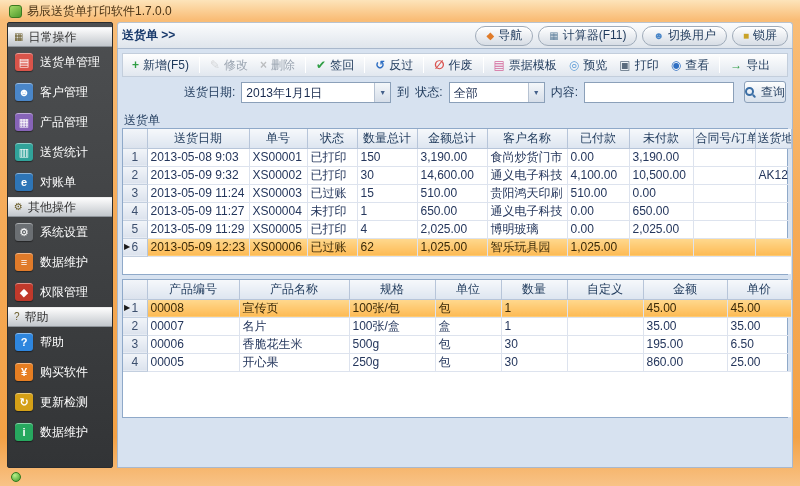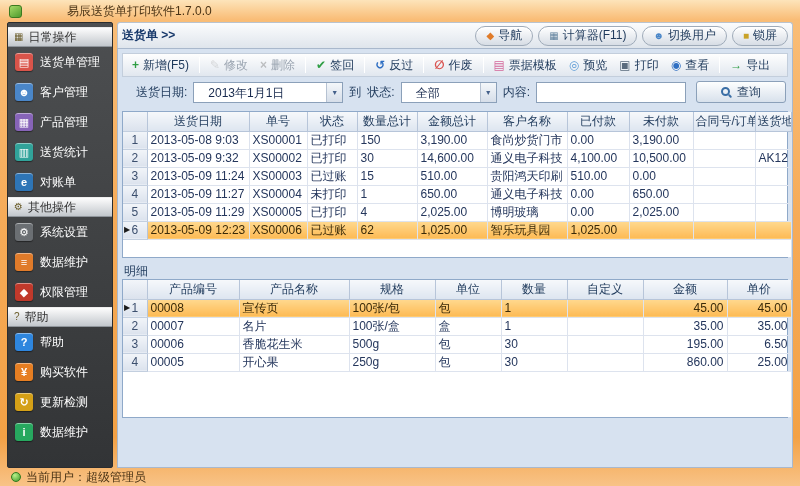--- a/index.html
+++ b/index.html
@@ -3,21 +3,21 @@
 <meta charset="utf-8">
 <style>
   *{margin:0;padding:0;box-sizing:border-box;}
   html,body{width:800px;height:486px;overflow:hidden;}
   body{font-family:"Liberation Sans","DejaVu Sans",sans-serif;font-size:12px;}
   .window{width:800px;height:486px;padding:0 7px;overflow:hidden;
     background:linear-gradient(180deg,#fde4ba 0%,#f9bd77 4%,#f6ab58 45%,#f3a145 90%,#f8c387 100%);}
   .titlebar{height:22px;display:flex;align-items:center;gap:5px;padding-left:2px;}
   .app-icon{width:13px;height:13px;border-radius:3px;border:1px solid #3c7a20;display:inline-block;
     background:linear-gradient(145deg,#a5da66,#4e9a2e);}
-  .title-text{color:#4a3315;margin-left:40px;}
+  .title-text{color:#4a3315;}
   .body{height:446px;display:flex;gap:4px;}
   
   .sidebar{width:106px;height:100%;background:linear-gradient(180deg,#4d4f51,#323436);
     border:1px solid #2b2d2f;border-radius:2px;overflow:hidden;padding-top:4px;}
   .side-header{height:20px;background:linear-gradient(180deg,#fdfdfd,#c2c7cc);border-top:1px solid #eee;
     border-bottom:1px solid #8f959b;display:flex;align-items:center;gap:5px;padding:0 6px;color:#333;cursor:pointer;}
   .side-header-icon{font-size:10px;color:#6b5d2a;line-height:1;}
   .side-item{height:30px;display:flex;align-items:center;gap:7px;padding:0 7px;color:#fff;cursor:pointer;white-space:nowrap;}
   .badge-icon{width:18px;height:18px;min-width:18px;border-radius:3px;color:#fff;font-size:11px;font-weight:bold;
     display:flex;align-items:center;justify-content:center;
@@ -36,46 +36,46 @@
   .toolbar{height:24px;display:flex;align-items:center;gap:2px;background:linear-gradient(180deg,#fefefe,#e1e7ef);
     border:1px solid #c3cedc;padding:0 4px;white-space:nowrap;}
   .tb-btn{display:flex;align-items:center;gap:4px;padding:2px 5px;border-radius:2px;color:#1e395b;cursor:pointer;}
   .tb-btn.disabled{color:#9aa4b0;cursor:default;}
   .tb-btn.disabled .tb-icon{opacity:.4;filter:grayscale(1);}
   .tb-icon{font-size:12px;font-weight:bold;line-height:1;}
   .tb-sep{width:1px;height:16px;background:#b4bfcc;border-right:1px solid #fff;margin:0 3px;}
   
   .filter-row{height:30px;display:flex;align-items:center;gap:6px;padding:0 2px;color:#1e395b;justify-content:flex-end;}
   .flabel{white-space:nowrap;}
-  .combo{height:21px;background:#fff;border:1px solid #8ba0b9;display:flex;align-items:stretch;cursor:pointer;padding-left:10px;}
+  .combo{height:21px;background:#fff;border:1px solid #8ba0b9;display:flex;align-items:stretch;cursor:pointer;}
   .combo-value{flex:1;padding:2px 4px;white-space:nowrap;overflow:hidden;color:#17294d;}
   .combo-btn{width:16px;display:flex;align-items:center;justify-content:center;font-size:7px;color:#44608a;
     background:linear-gradient(180deg,#f4f7fa,#d6dee9);border-left:1px solid #b6c2d2;cursor:pointer;}
   .w150{width:150px}.w140{width:138px}.w100{width:96px}
   .textbox{width:150px;height:21px;border:1px solid #8ba0b9;padding:2px 4px;font:inherit;color:#17294d;}
-  .search-btn{height:22px;display:flex;align-items:center;gap:5px;padding:0 24px;border:1px solid #8ba0b9;border-radius:3px;
+  .search-btn{height:22px;display:flex;align-items:center;gap:5px;padding:0 0;border:1px solid #8ba0b9;border-radius:3px;
     background:linear-gradient(180deg,#fdfefe,#d8e1ec);color:#1e395b;font:inherit;cursor:pointer;margin-left:4px;}
   .magnifier{position:relative;width:11px;height:11px;display:inline-block;}
   .magnifier::before{content:"";position:absolute;left:0;top:0;width:5px;height:5px;border:2px solid #3a6ea5;border-radius:50%;}
   .magnifier::after{content:"";position:absolute;left:7px;top:8px;width:4px;height:2px;background:#3a6ea5;transform:rotate(45deg);border-radius:1px;}
   
   .quick-row{height:20px;display:flex;align-items:center;color:#1e395b;padding:0 2px;}
   .quick-label{margin-right:10px;}
   .quick-link{color:#0a43c9;margin-right:16px;cursor:pointer;}
   .quick-link.active{color:#c23a10;}
   
   .groupbox{margin-top:4px;}
   .gb-caption{height:17px;color:#1e395b;padding:1px 2px;}
   .gridwrap{border:1px solid #8fa9c9;background:#fff;}
   table.grid{border-collapse:collapse;table-layout:fixed;width:100%;font-size:12px;}
   .grid th{background:linear-gradient(180deg,#f6f8fb,#dde5f0);border-right:1px solid #b7c5d9;border-bottom:1px solid #b7c5d9;
     height:19px;font-weight:normal;color:#1e395b;text-align:center;overflow:hidden;white-space:nowrap;padding:0 2px;}
   .grid td{border-right:1px solid #dde3ee;border-bottom:1px solid #dde3ee;height:18px;padding:0 3px;color:#24365c;
     overflow:hidden;white-space:nowrap;}
-  .grid td.num{text-align:right;}
+  .grid td.num{text-align:left;}
   .grid td.rowhead,.grid th.rowhead{background:linear-gradient(180deg,#f2f5f9,#dbe2ed);border-right:1px solid #b7c5d9;
     border-bottom:1px solid #c3cfdf;text-align:center;color:#3c4f6e;padding:0 2px;position:relative;}
   .grid tr.selected td:not(.rowhead){background:linear-gradient(180deg,#ffd98f,#fdba54);color:#3a2a08;}
   .rowarrow{position:absolute;left:1px;top:50%;transform:translateY(-50%);font-size:8px;color:#1a1a1a;line-height:1;}
   .grid tr.filler td{background:#fff;border-right:none;border-bottom:none;}
   
   .statusbar{height:18px;display:flex;align-items:center;gap:5px;padding-left:4px;color:#4a3315;}
   .status-icon{width:10px;height:10px;border-radius:50%;border:1px solid #2f7a1e;
     background:radial-gradient(circle at 35% 30%,#b9f18a,#3f9a2a);}
 </style>
@@ -244,20 +244,21 @@
           <span class="flabel">内容:</span>
           <input class="textbox" value="" style="">
           <button class="search-btn">
             <span class="magnifier"></span>
             <span>查询</span>
           </button>
         </div>
 
 
         <div class="groupbox">
+          <div class="gb-caption">送货单</div>
           <div class="gridwrap">
             <table class="grid" id="ordersGrid">
                 <colgroup>
                   <col style="width: 24px;">
                   <col style="width: 102px;">
                   <col style="width: 58px;">
                   <col style="width: 50px;">
                   <col style="width: 60px;">
                   <col style="width: 70px;">
                   <col style="width: 80px;">
@@ -362,21 +363,20 @@
                   </tr>
                   <tr class="filler">
                     <td colspan="11" style="height: 18px;"></td>
                   </tr>
                 </tbody>
               </table>
           </div>
         </div>
 
         <div class="groupbox">
-          <div class="gb-caption">明细</div>
           <div class="gridwrap">
             <table class="grid" id="detailsGrid">
                 <colgroup>
                   <col style="width: 24px;">
                   <col style="width: 92px;">
                   <col style="width: 110px;">
                   <col style="width: 86px;">
                   <col style="width: 66px;">
                   <col style="width: 66px;">
                   <col style="width: 76px;">
@@ -447,15 +447,14 @@
                 </tbody>
               </table>
           </div>
         </div>
       </div>
     </div>
   </div>
 
   <div class="statusbar">
     <span class="status-icon"></span>
-    <span class="status-text">当前用户：超级管理员</span>
   </div>
 </div>
 
 </body></html>

